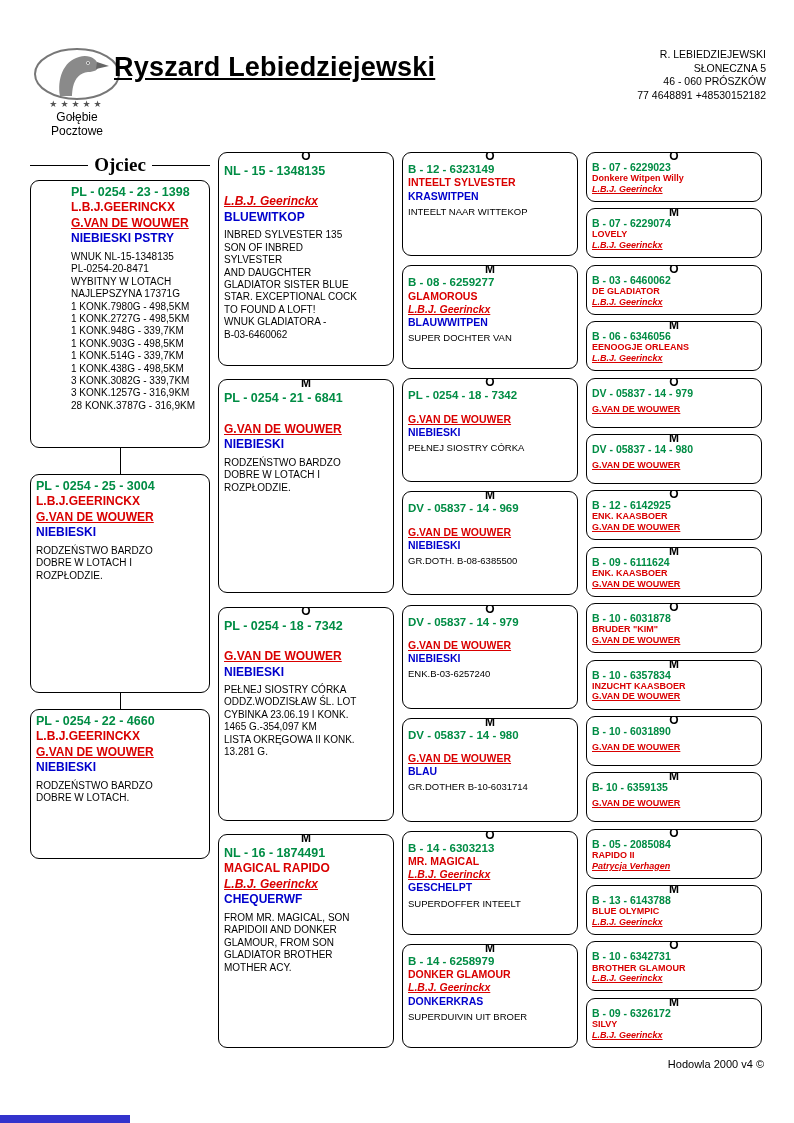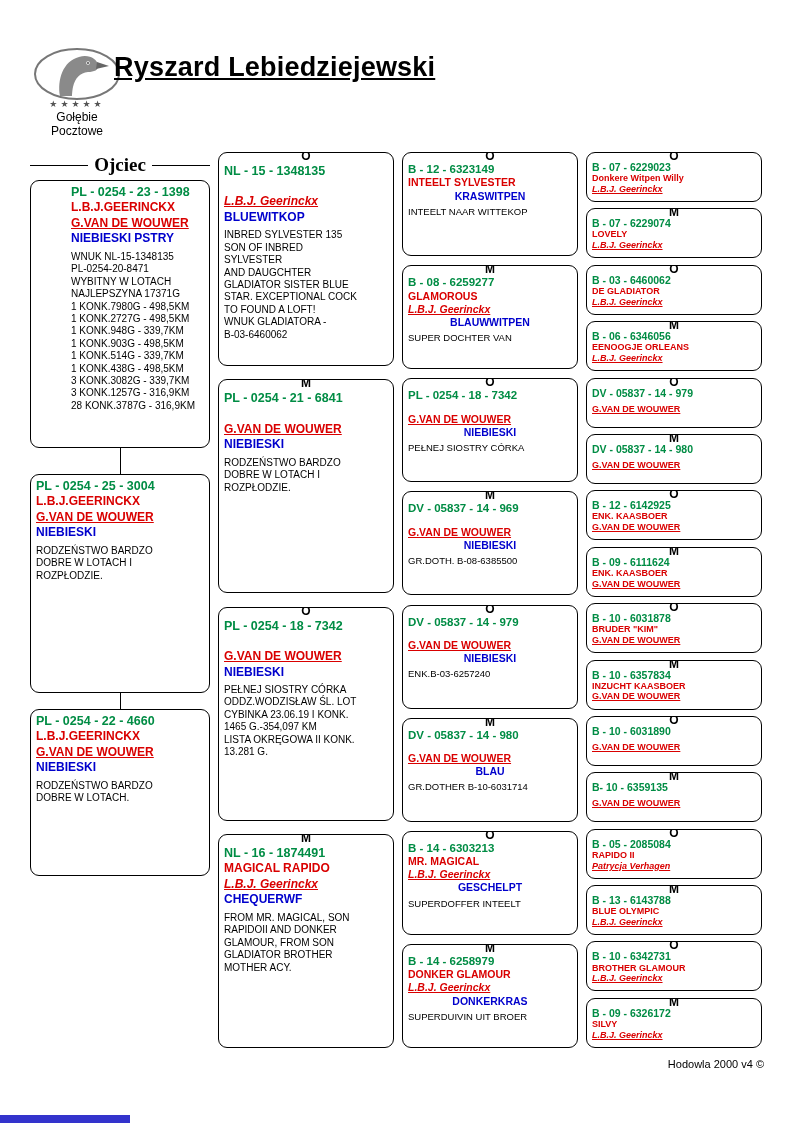--- a/index.html
+++ b/index.html
@@ -44,37 +44,37 @@
   .sex {
     position: absolute; top: -1px; left: 50%; transform: translateX(-50%);
     background: #fff; padding: 0 6px;
     font-weight: bold; font-size: 12px; line-height: 12px;
   }
   .g2 .sex, .g3 .sex, .g4 .sex { margin-top: -2px; }
 
   
   .g1-0 { height: 268px; padding-left: 40px; }
   .g1-1 { height: 219px; }
-  .g1-2 { height: 167px; }
+  .g1-2 { height: 150px; }
   .g2 { height: 214px; padding-top: 10px; }
   .g3 { height: 104px; padding-top: 9px; }
   .g4 { height: 50px; padding-top: 8px; padding-left: 5px; }
 
   
   .l-ring { color: var(--ring-green); font-weight: bold; font-size: 12.5px; line-height: 1.3; }
   .l-name, .l-breeder { color: var(--name-red); font-weight: bold; font-size: 12px; line-height: 1.3; }
   .l-breeder-underline { color: var(--name-red); font-weight: bold; font-size: 12px; line-height: 1.3; text-decoration: underline; }
   .l-breeder-italic { color: var(--name-red); font-weight: bold; font-style: italic; font-size: 12px; line-height: 1.3; text-decoration: underline; }
   .l-color { color: var(--color-blue); font-weight: bold; font-size: 12px; line-height: 1.3; }
   .l-note { color: var(--note-black); font-size: 10px; line-height: 1.24; white-space: pre-line; margin-top: 4px; }
   .l-gap { height: 15px; }
 
   .g3 .l-ring { font-size: 11.5px; line-height: 1.25; }
   .g3 .l-name, .g3 .l-breeder-underline, .g3 .l-breeder-italic { font-size: 10.5px; line-height: 1.25; }
-  .g3 .l-color { font-size: 10.5px; line-height: 1.25; text-align: center; }
+  .g3 .l-color { font-size: 10.5px; line-height: 1.25; }
   .g3 .l-note { font-size: 9.5px; margin-top: 3px; }
   .g3 .l-gap { height: 10px; }
 
   .g4 .l-ring { font-size: 10.5px; line-height: 1.15; }
   .g4 .l-name, .g4 .l-breeder-underline, .g4 .l-breeder-italic { font-size: 9px; line-height: 1.2; }
   .g4 .l-gap { height: 5px; }
 
   
   .colhead {
     display: flex; align-items: center; gap: 6px;
@@ -101,20 +101,26 @@
       <ellipse cx="45" cy="28" rx="42" ry="25" fill="none" stroke="#777" stroke-width="2"></ellipse>
       <path d="M28 50 C25 34 31 15 47 11 C57 8 65 13 66 19 C67 24 62 26 56 26 C48 27 43 32 41 41 C40 46 40 50 40 50 Z" fill="#8a8a8a"></path>
       <path d="M65 16 L77 20 L64 23 Z" fill="#666"></path>
       <circle cx="56" cy="17" r="1.8" fill="#ffffff"></circle>
       <circle cx="56" cy="17" r="0.9" fill="#333"></circle>
     </svg>
     <div class="logo-stars">★★★★★</div>
     <div class="logo-caption">Gołębie Pocztowe</div>
   </div>
   <div class="title">Ryszard Lebiedziejewski</div>
+  <div class="address">
+    <div class="addr-line">R. LEBIEDZIEJEWSKI</div>
+    <div class="addr-line">SŁONECZNA 5</div>
+    <div class="addr-line">46 - 060 PRÓSZKÓW</div>
+    <div class="addr-line">77 4648891 +48530152182</div>
+  </div>
 </div>
 
 <div class="pedigree">
   <div class="col" id="col1">
       <div class="colhead big">
         <span>Ojciec</span>
       </div>
       <div class="pbox g1 g1-0">
         <div class="l-ring">PL - 0254 - 23 - 1398</div>
         <div class="l-breeder">L.B.J.GEERINCKX</div>

